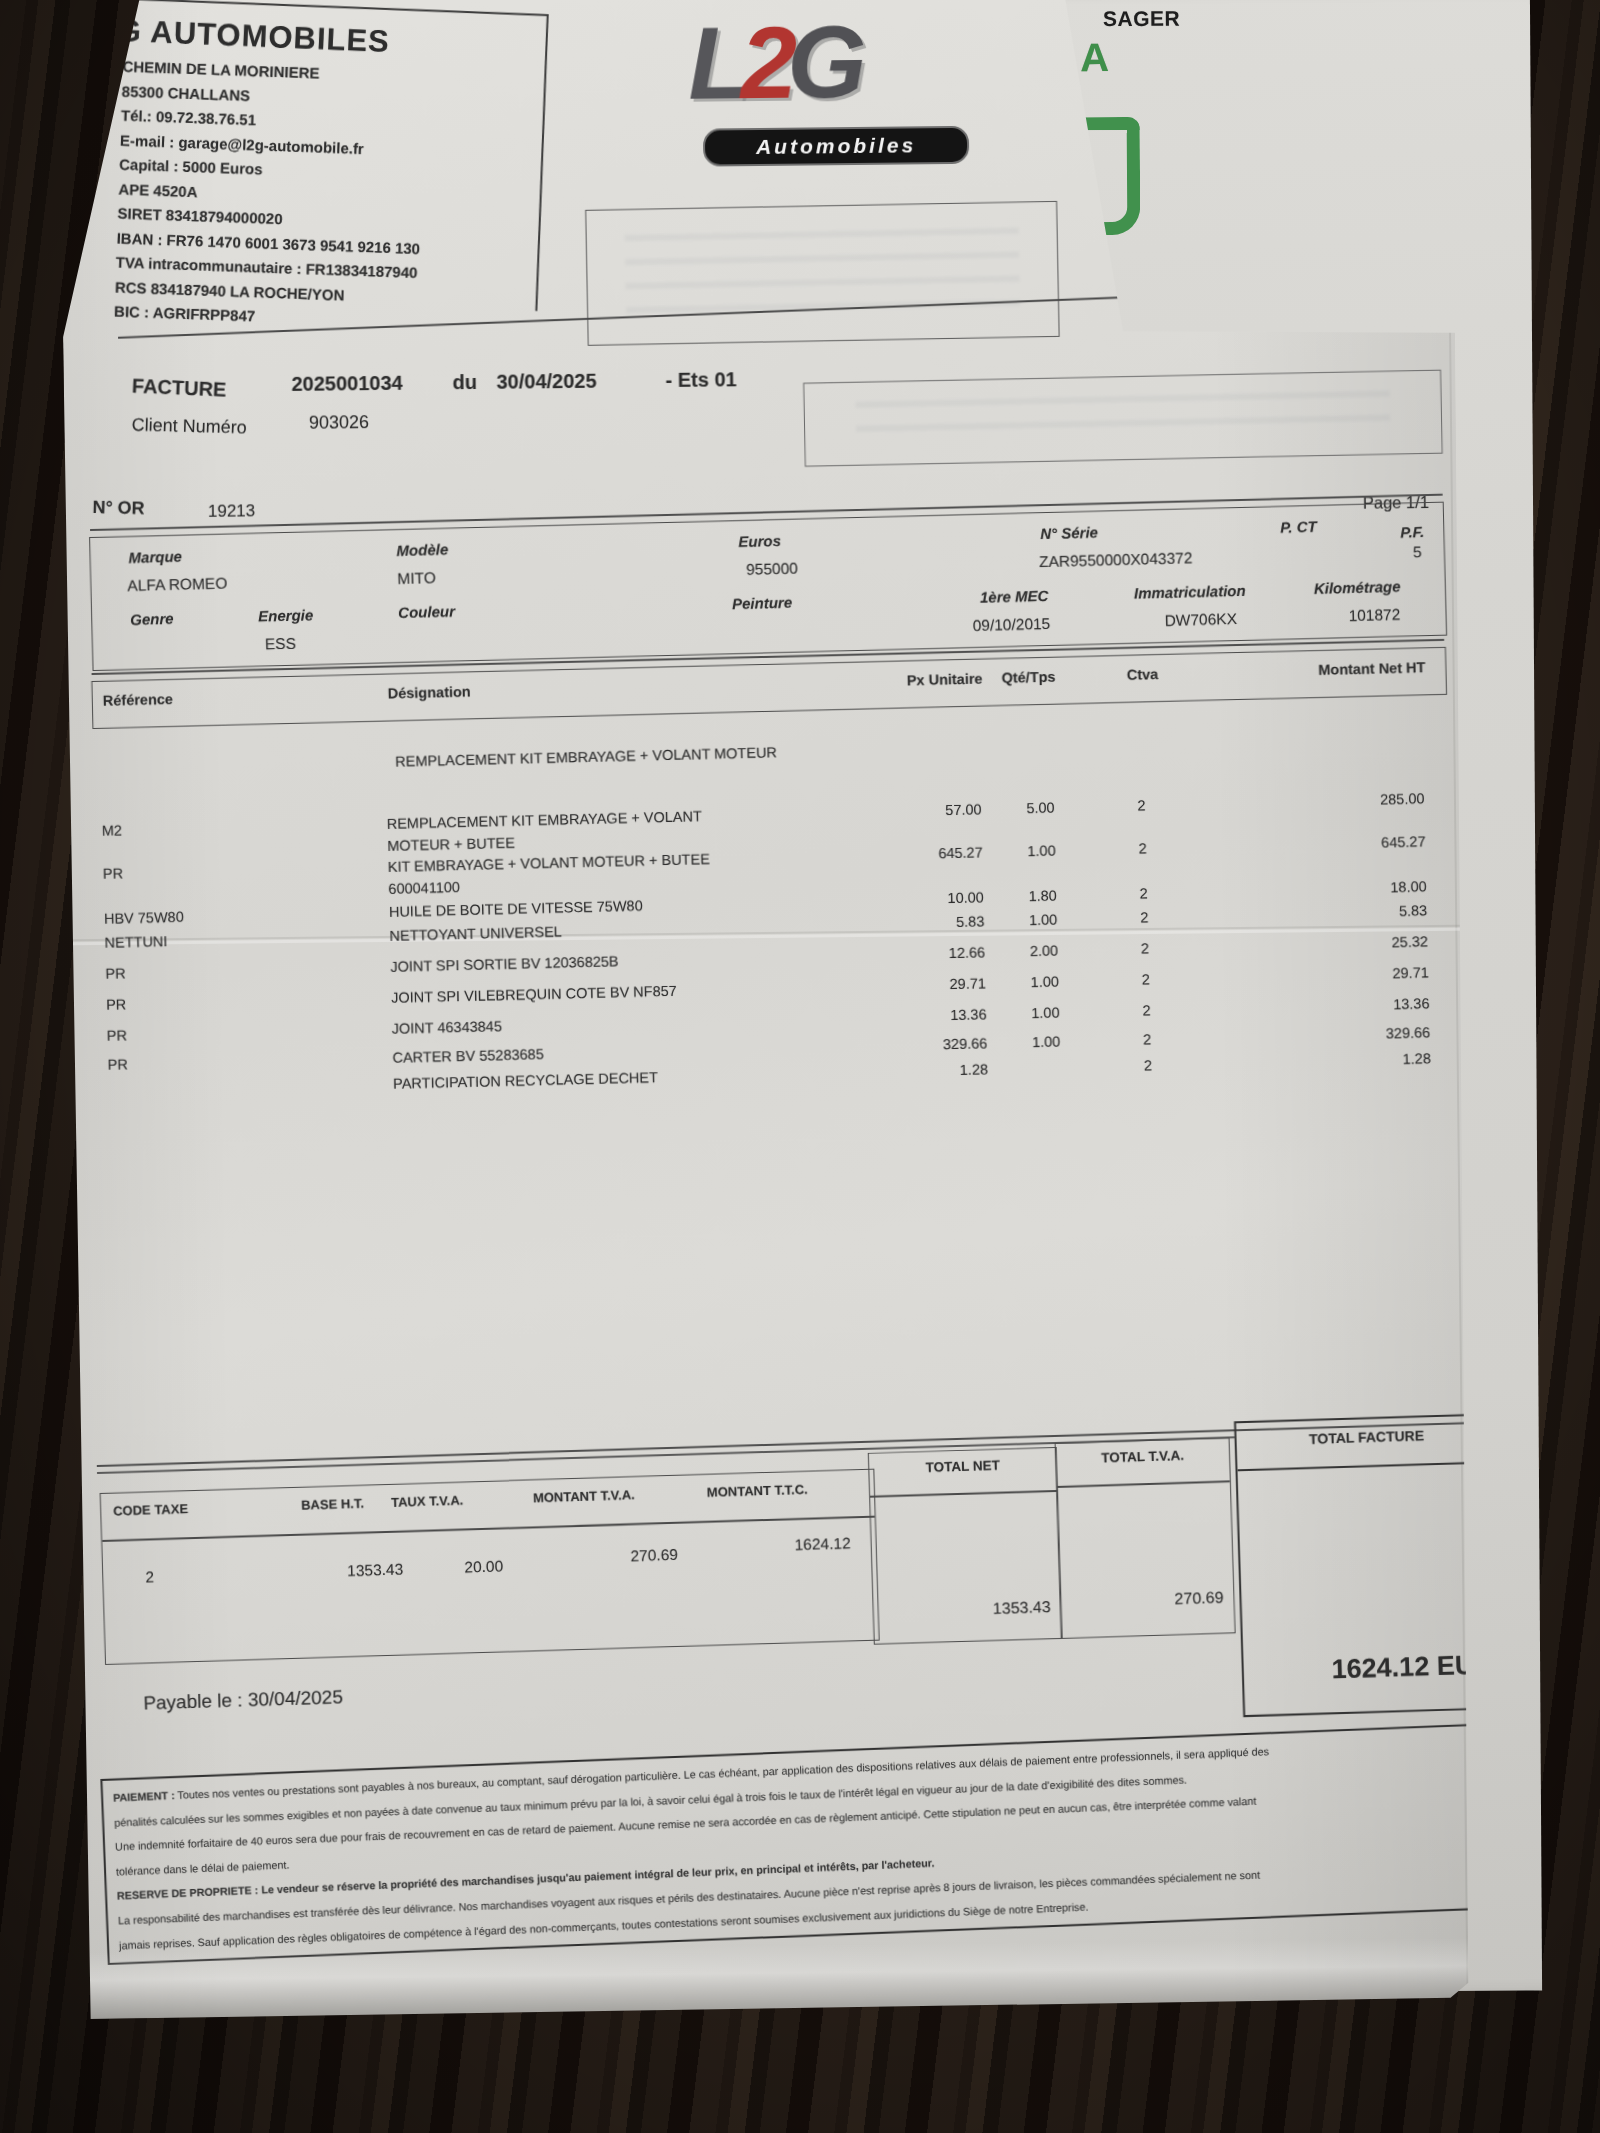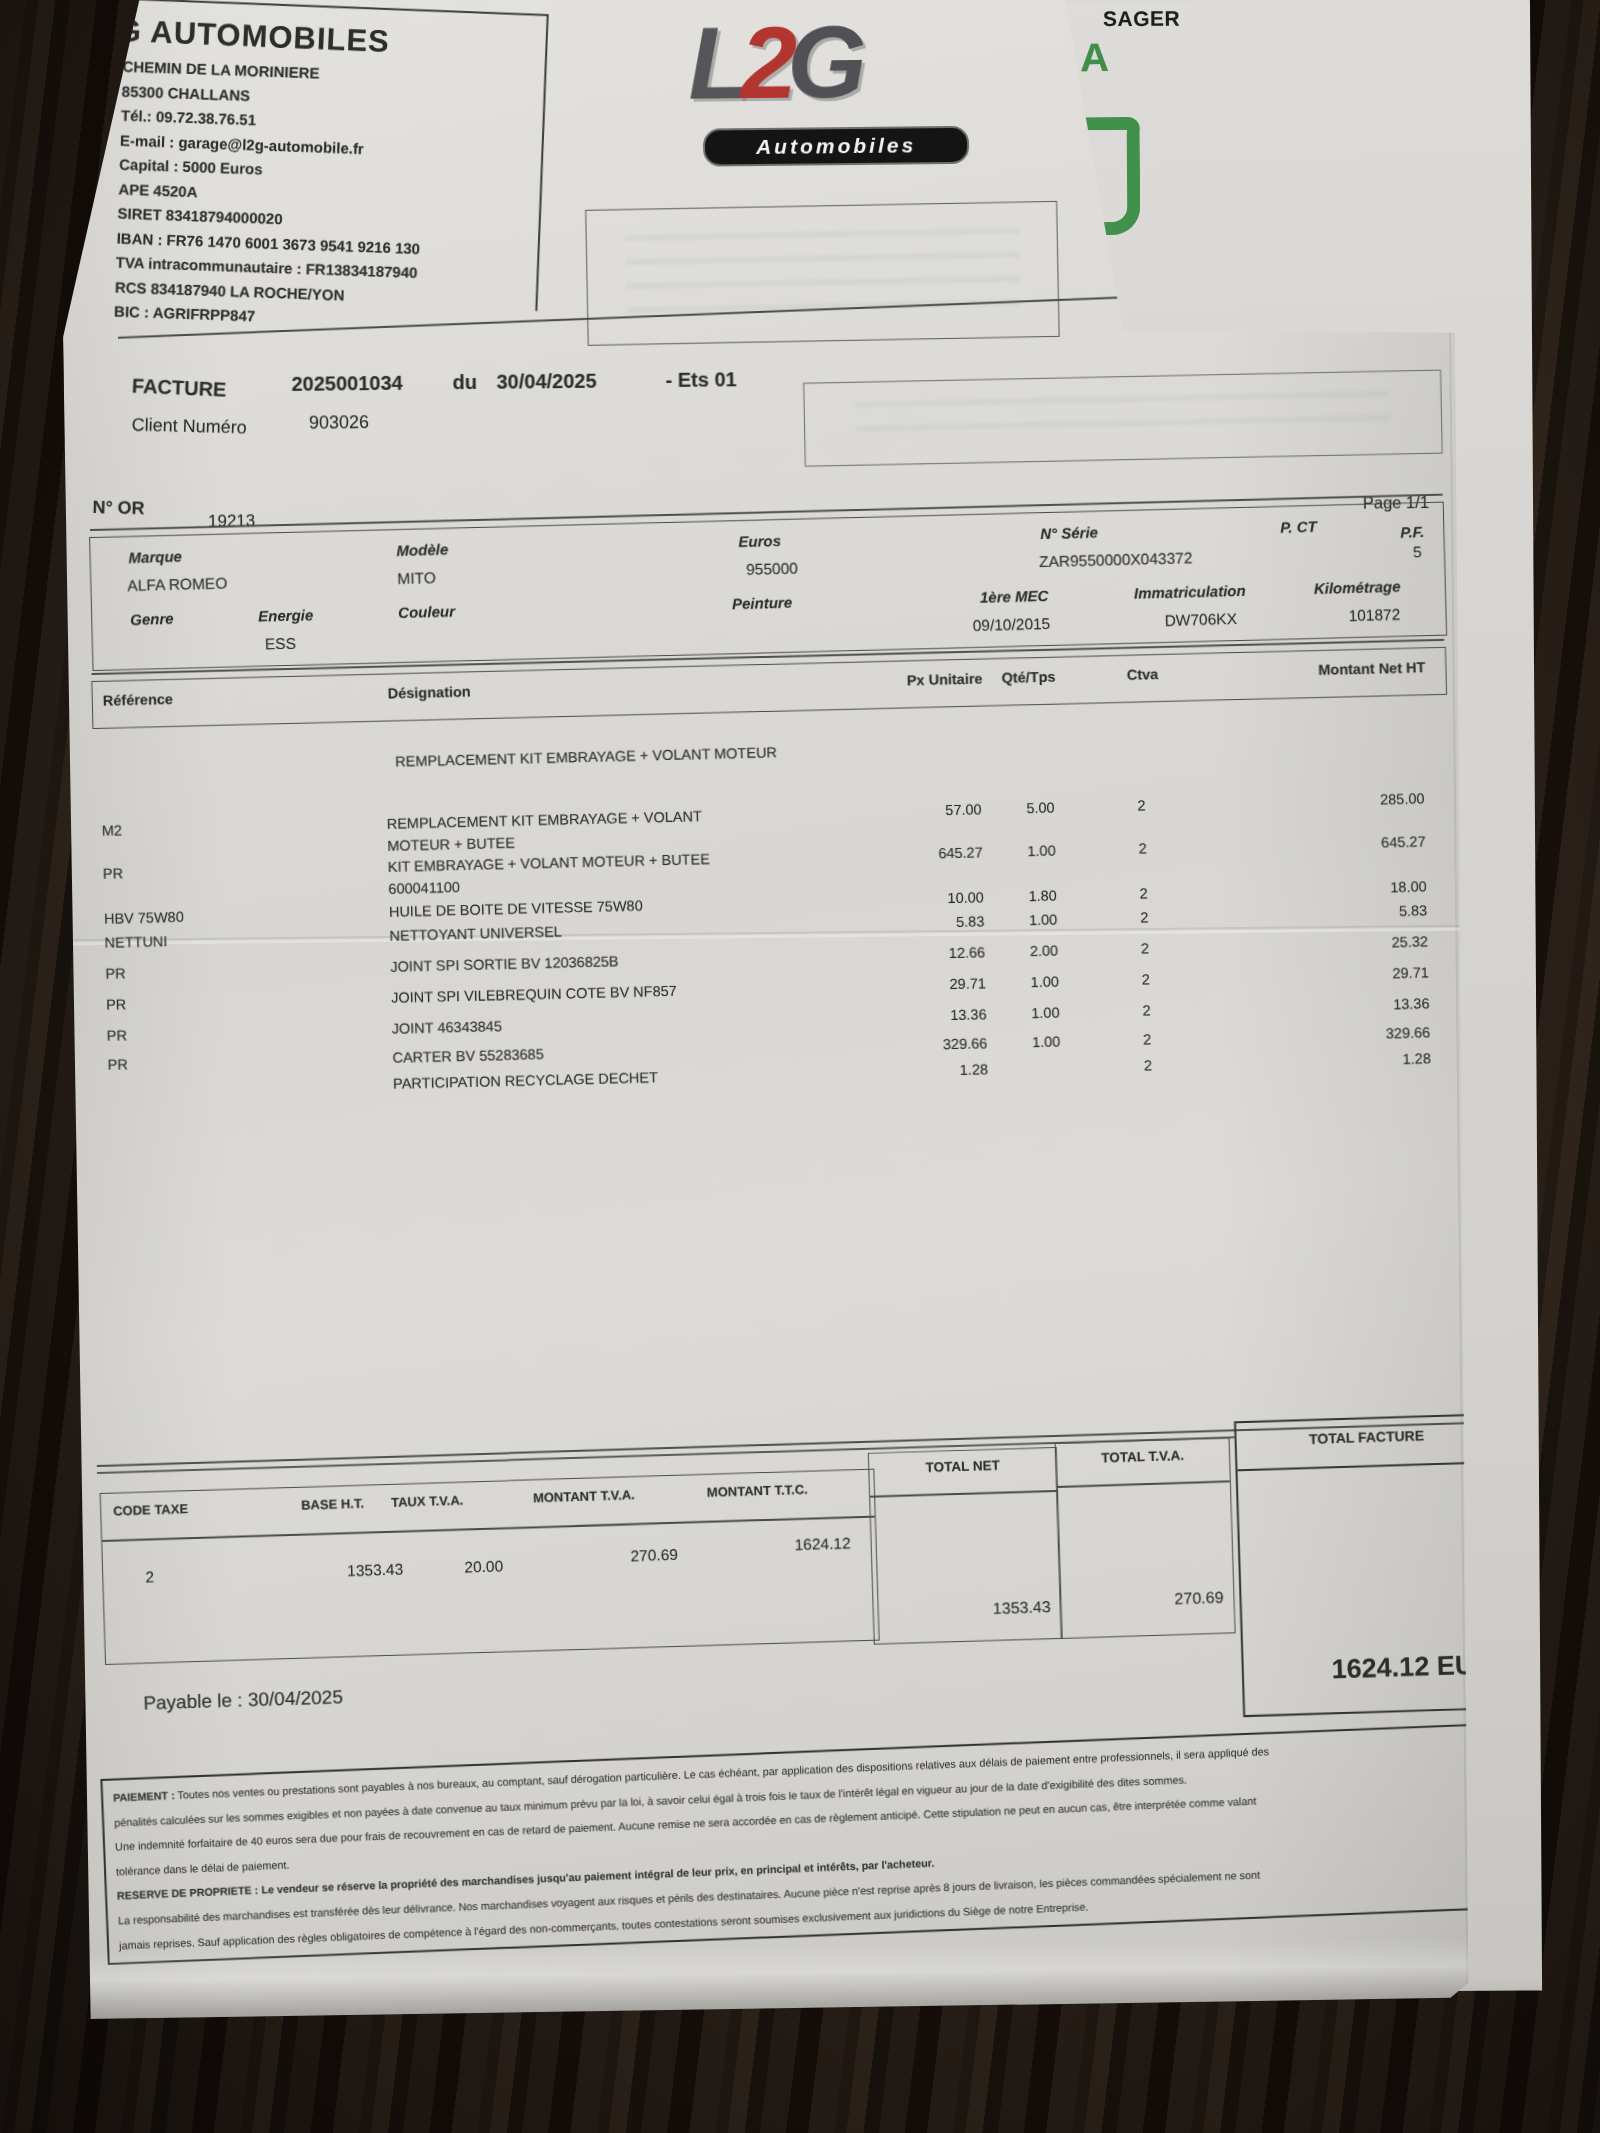--- a/index.html
+++ b/index.html
@@ -155,21 +155,21 @@
         <span style="left:459px;">du</span>
         <span style="left:503px;">30/04/2025</span>
         <span style="left:672px;">- Ets 01</span>
       </div>
       <div class="client-row">
         <span style="left:138px;transform:rotate(2deg);transform-origin:left top;">Client Numéro</span>
         <span style="left:315px;font-weight:normal;">903026</span>
       </div>
       <div class="or-row">
         <span style="left:98px;font-size:18px;font-weight:bold;transform:rotate(2deg);transform-origin:left top;">N° OR</span>
-        <span style="left:213px;top:6px;font-size:17px;margin-top:10px;">19213</span>
+        <span style="left:213px;top:6px;font-size:17px;">19213</span>
       </div>
       <div class="page-ind">Page 1/1</div>
 
       <div class="rule-veh"></div>
       <div class="veh-box">
         <span class="vl" style="left:38px;top:12px;">Marque</span>
         <span class="vl" style="left:306px;top:12px;">Modèle</span>
         <span class="vl" style="left:648px;top:12px;">Euros</span>
         <span class="vl" style="left:950px;top:12px;">N° Série</span>
         <span class="vl" style="left:1190px;top:12px;">P. CT</span>

